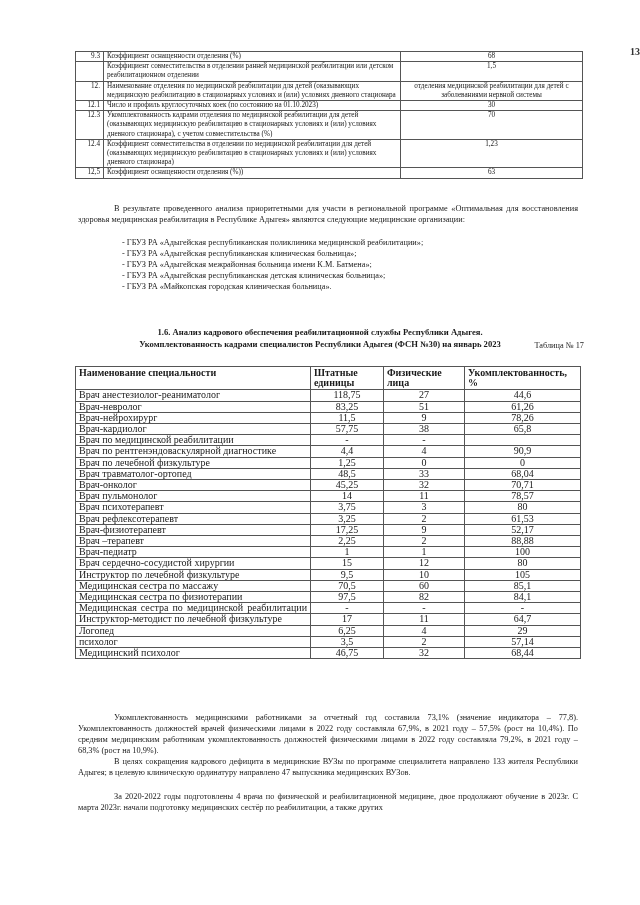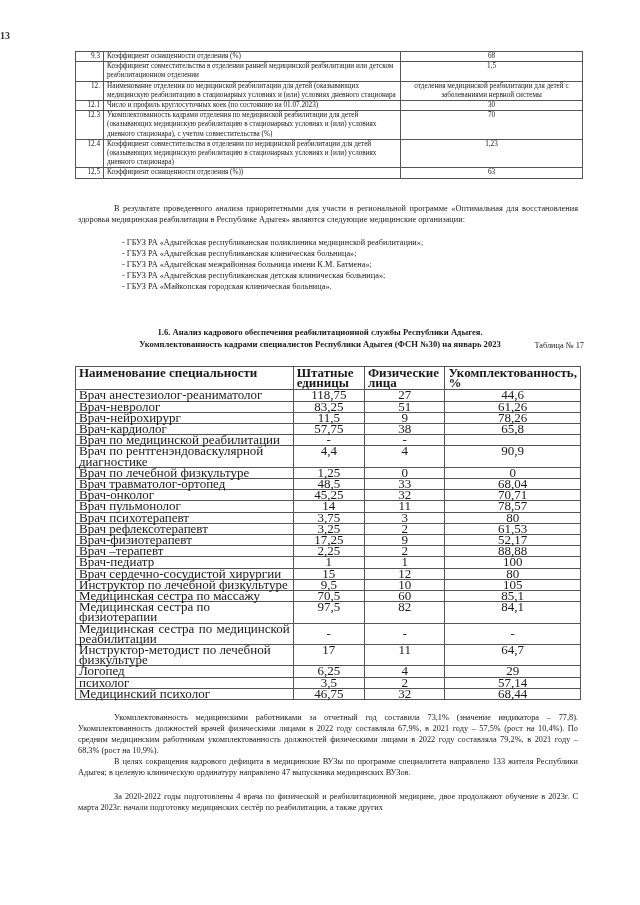--- a/index.html
+++ b/index.html
@@ -2,42 +2,42 @@
 <html><head>
 <meta charset="utf-8">
 <style>
   html, body { margin: 0; padding: 0; background: #ffffff; }
   body {
     width: 640px; height: 905px; position: relative; overflow: hidden;
     font-family: "Liberation Serif", "DejaVu Serif", serif;
     color: #1a1a1a;
   }
   .page-num {
-    position: absolute; top: 30px; left: 0; width: 640px; text-align: left;
+    position: absolute; top: 46px; left: 0; width: 640px; text-align: right;
     font-size: 10px; font-weight: bold; color: #333;
   }
   table { border-collapse: collapse; position: absolute; padding-left: 40px; }
   td, th { border: 1px solid #555; padding: 0 3px; vertical-align: top; }
 
   
   .t1 { left: 75px; top: 51px; width: 508px; font-size: 7.2px; line-height: 9.2px; }
   .t1 td.num { width: 21px; text-align: right; padding-right: 3px; }
   .t1 td.desc { width: 290px; }
   .t1 td.val { text-align: center; }
 
   .para { position: absolute; left: 78px; width: 500px; font-size: 8.3px; line-height: 11px; text-align: justify; }
   .para .ind { display: inline-block; width: 36px; }
   .list { position: absolute; left: 108px; width: 470px; font-size: 8.3px; line-height: 11px; }
   .list div { white-space: nowrap; }
 
   .heading { position: absolute; left: 0; width: 640px; text-align: center; font-size: 8.6px; line-height: 12px; font-weight: bold; margin-top: 20px; }
   .tab-caption { position: absolute; right: 56px; top: 341px; font-size: 8.3px; }
 
   
-  .t2 { left: 75px; top: 366px; width: 506px; font-size: 13px; line-height: 10.2px; }
+  .t2 { left: 75px; top: 366px; width: 506px; font-size: 10px; line-height: 10.2px; }
   .t2 th { font-weight: bold; text-align: left; padding: 1px 3px; }
   .t2 td { padding: 0 3px; }
   .t2 td.c { text-align: center; }
   .t2 .w1 { width: 228px; }
   .t2 .w2 { width: 66px; }
   .t2 .w3 { width: 74px; }
   .t2 td.name-just { text-align: justify; text-align-last: justify; }
 </style>
 </head>
 <body>
@@ -56,21 +56,21 @@
       <td class="desc">Коэффициент совместительства в отделении ранней медицинской реабилитации или детском реабилитационном отделении</td>
       <td class="val">1,5</td>
     </tr>
     <tr>
       <td class="num">12.</td>
       <td class="desc">Наименование отделения по медицинской реабилитации для детей (оказывающих медицинскую реабилитацию в стационарных условиях и (или) условиях дневного стационара</td>
       <td class="val">отделения медицинской реабилитации для детей с заболеваниями нервной системы</td>
     </tr>
     <tr>
       <td class="num">12.1</td>
-      <td class="desc">Число и профиль круглосуточных коек (по состоянию на 01.07.2023)</td>
+      <td class="desc">Число и профиль круглосуточных коек (по состоянию на 01.10.2023)</td>
       <td class="val">30</td>
     </tr>
     <tr>
       <td class="num">12.3</td>
       <td class="desc">Укомплектованность кадрами отделения по медицинской реабилитации для детей (оказывающих медицинскую реабилитацию в стационарных условиях и (или) условиях дневного стационара), с учетом совместительства (%)</td>
       <td class="val">70</td>
     </tr>
     <tr>
       <td class="num">12.4</td>
       <td class="desc">Коэффициент совместительства в отделении по медицинской реабилитации для детей (оказывающих медицинскую реабилитацию в стационарных условиях и (или) условиях дневного стационара)</td>

